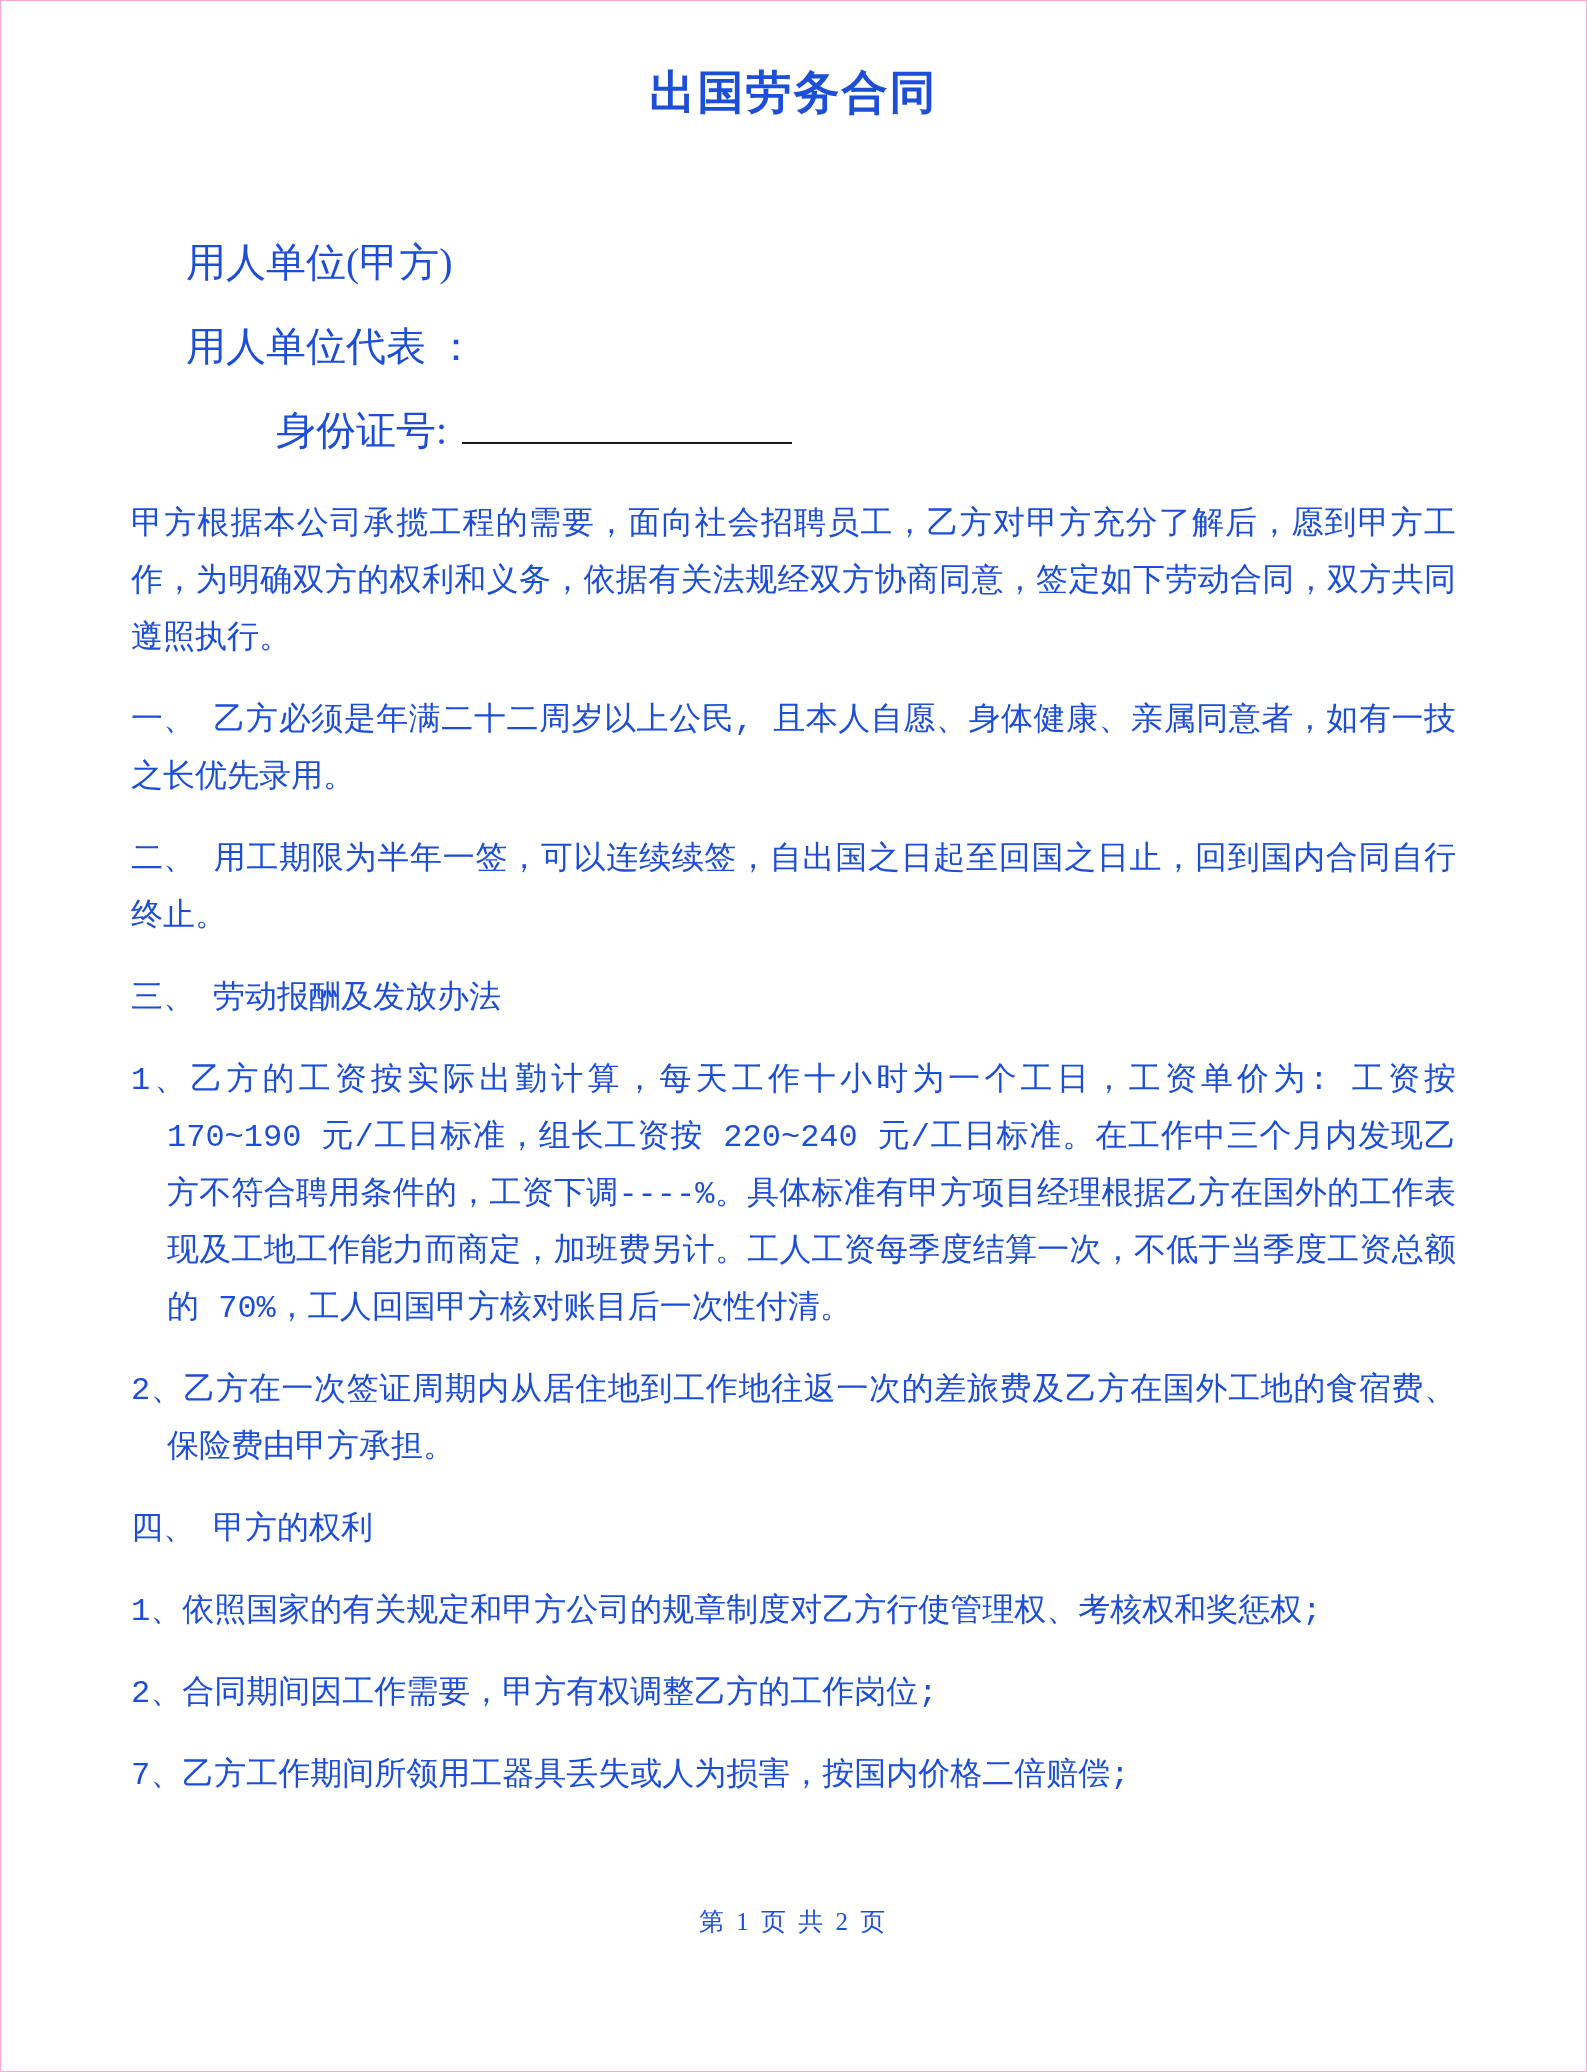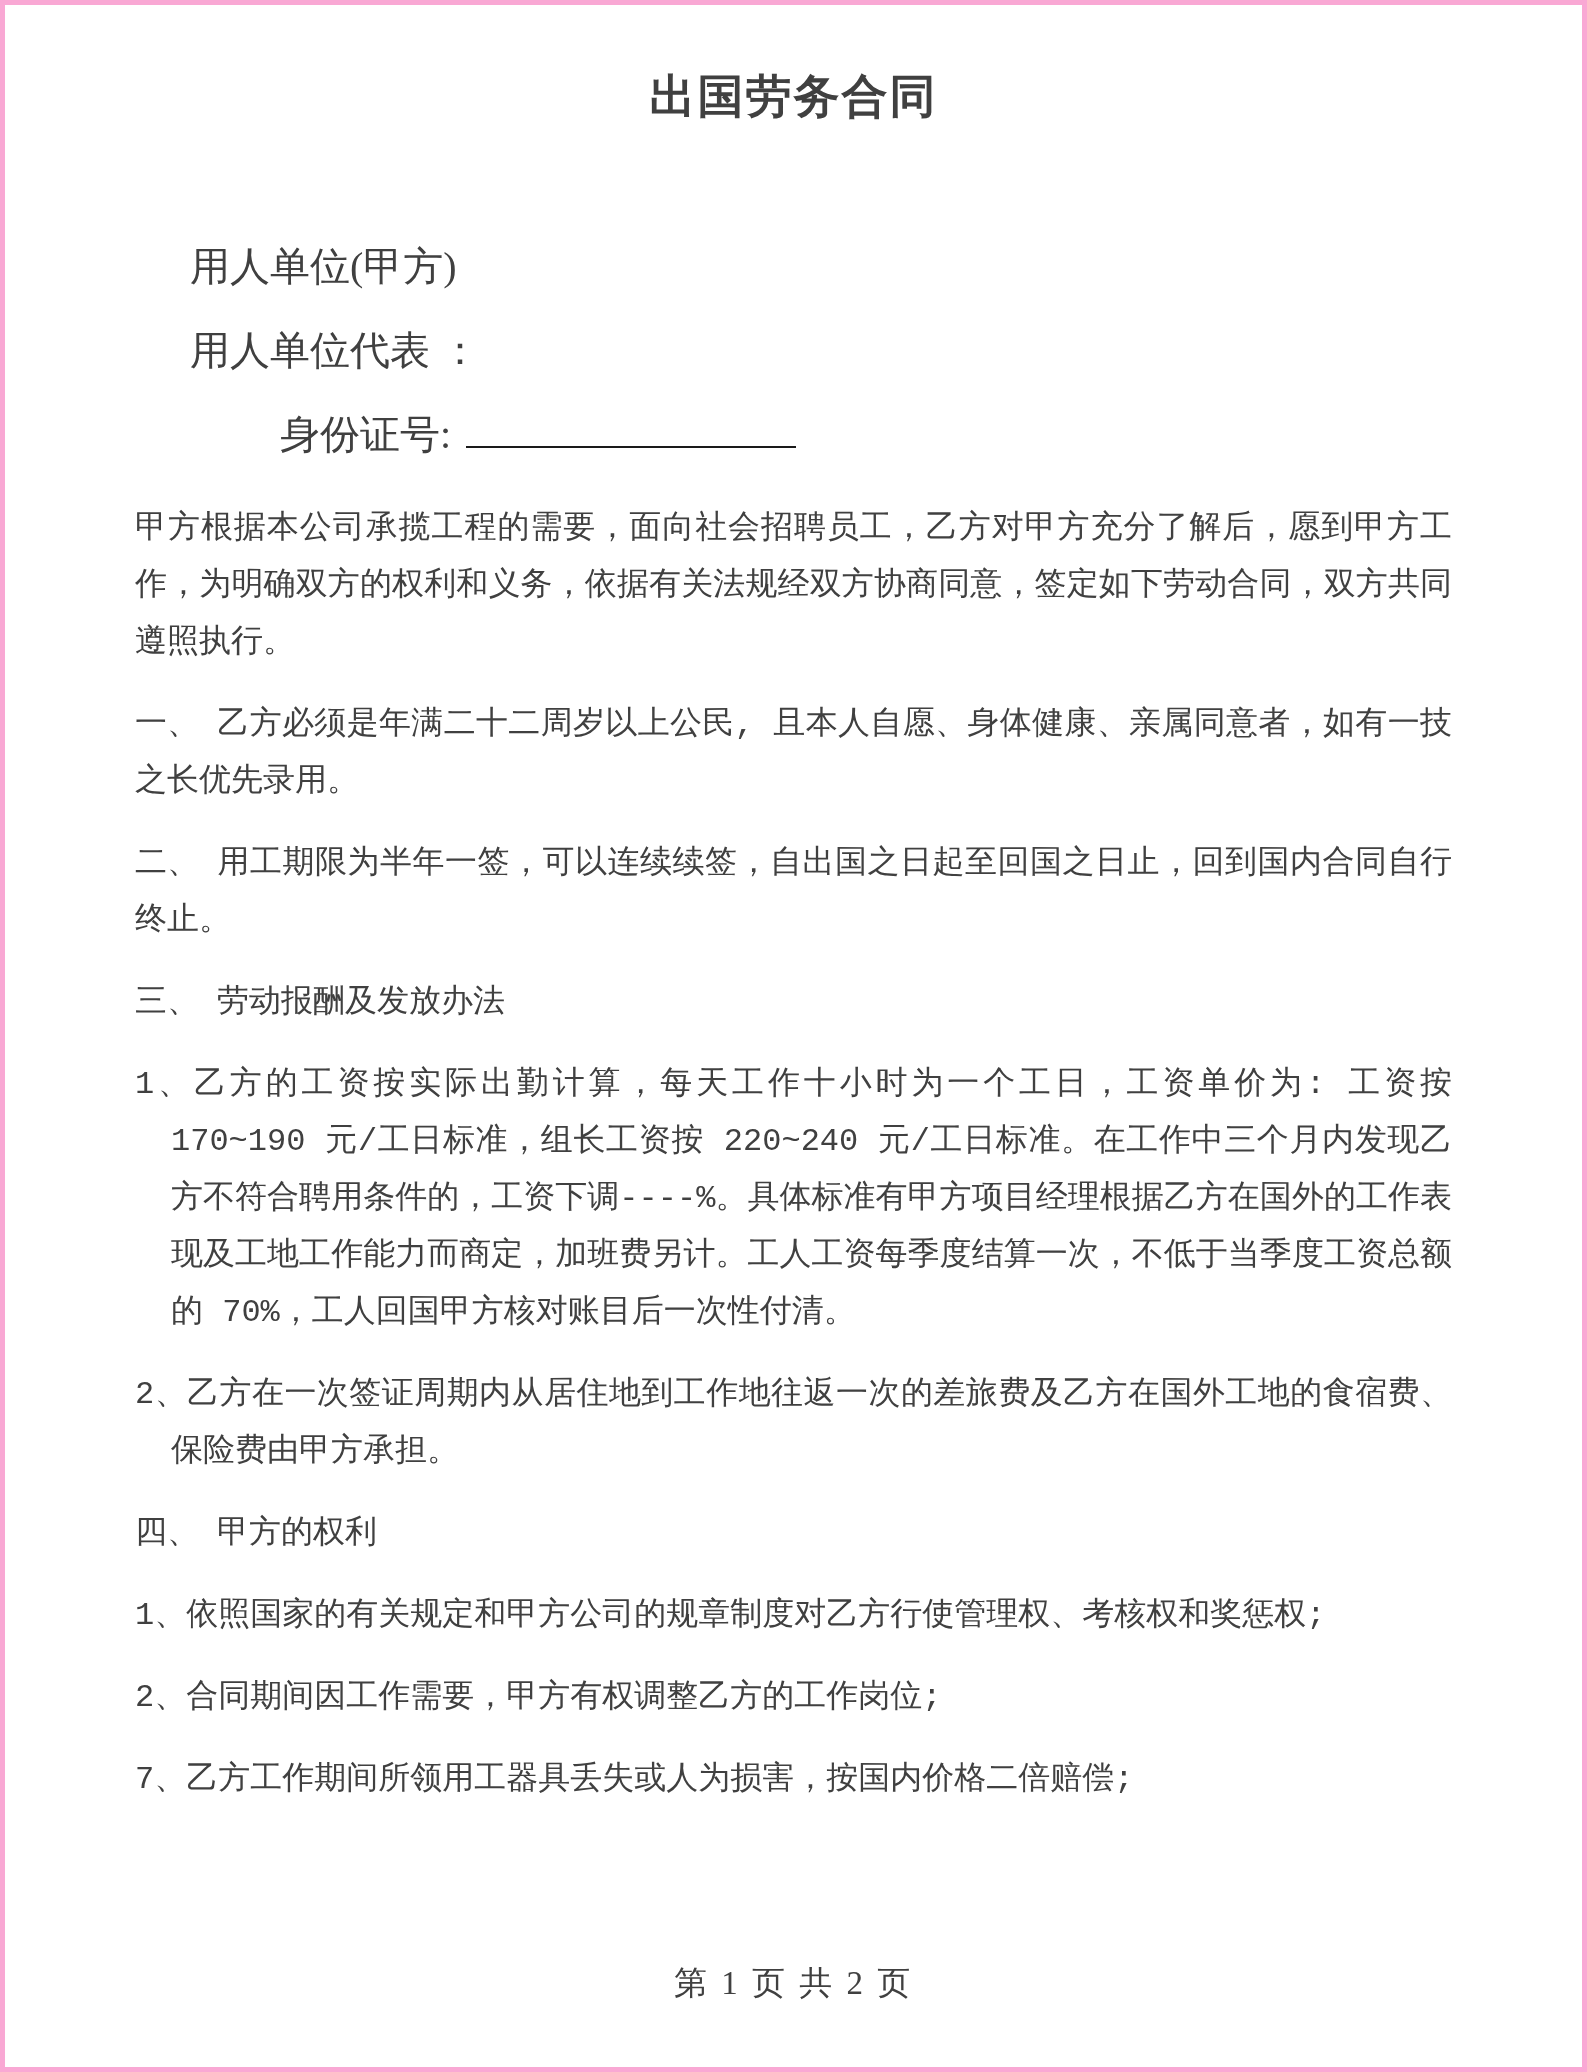--- a/index.html
+++ b/index.html
@@ -2,23 +2,23 @@
 <html><head>
 <meta charset="utf-8">
 <style>
   * { box-sizing: border-box; }
   html, body { margin: 0; padding: 0; background: #ffffff; }
   .page {
     width: 1587px;
     height: 2072px;
     position: relative;
     background: #ffffff;
-    color: #404040;
+    color: #1d4ed8;
     font-family: "Liberation Serif", "DejaVu Serif", serif;
-    border: 5px solid #f9a8d4;
+    border: 1px solid #f9a8d4;
     overflow: hidden;
   }
   .content { padding: 0 130px; }
 
   .title {
     margin: 64px 0 0 0;
     text-align: center;
     font-size: 46px;
     font-weight: bold;
     line-height: 56px;
@@ -55,23 +55,23 @@
     text-align: justify;
     font-family: Liberation Mono, monospace;
   }
   .cnum { display: inline-block; width: 82px; }
   .hang { padding-left: 36px; text-indent: -36px; }
 
   .footer {
     position: absolute;
     left: 0;
     right: 0;
-    top: 1956px;
+    top: 1904px;
     text-align: center;
-    font-size: 33px;
+    font-size: 25px;
     letter-spacing: 3px;
   }
 </style>
 </head>
 <body>
 
 <div class="page">
   <div class="content">
 
     <h1 class="title">出国劳务合同</h1>

